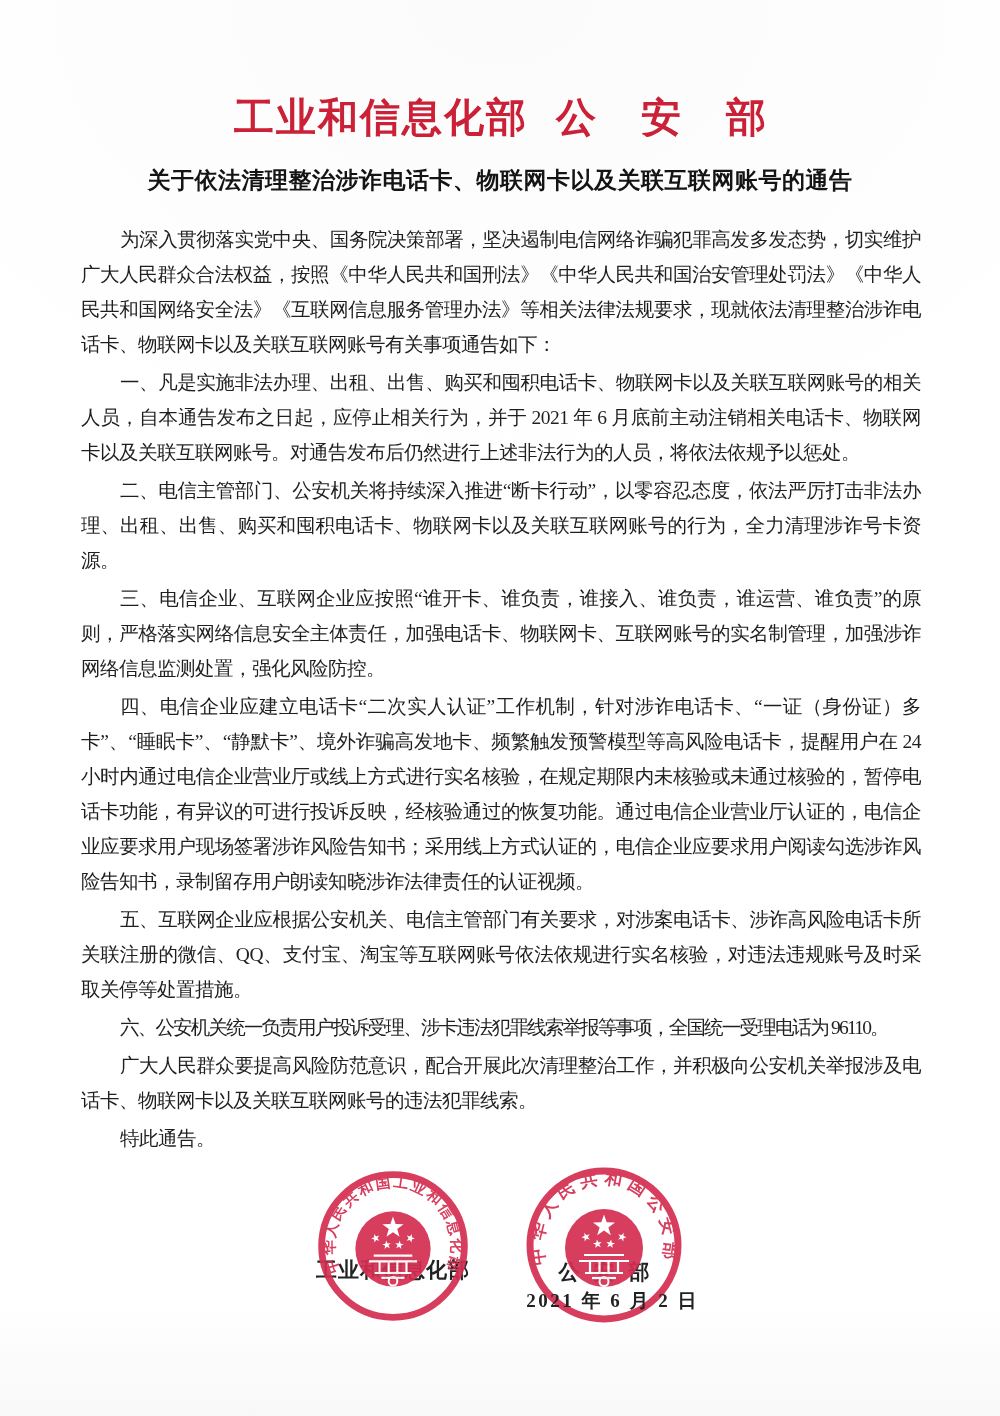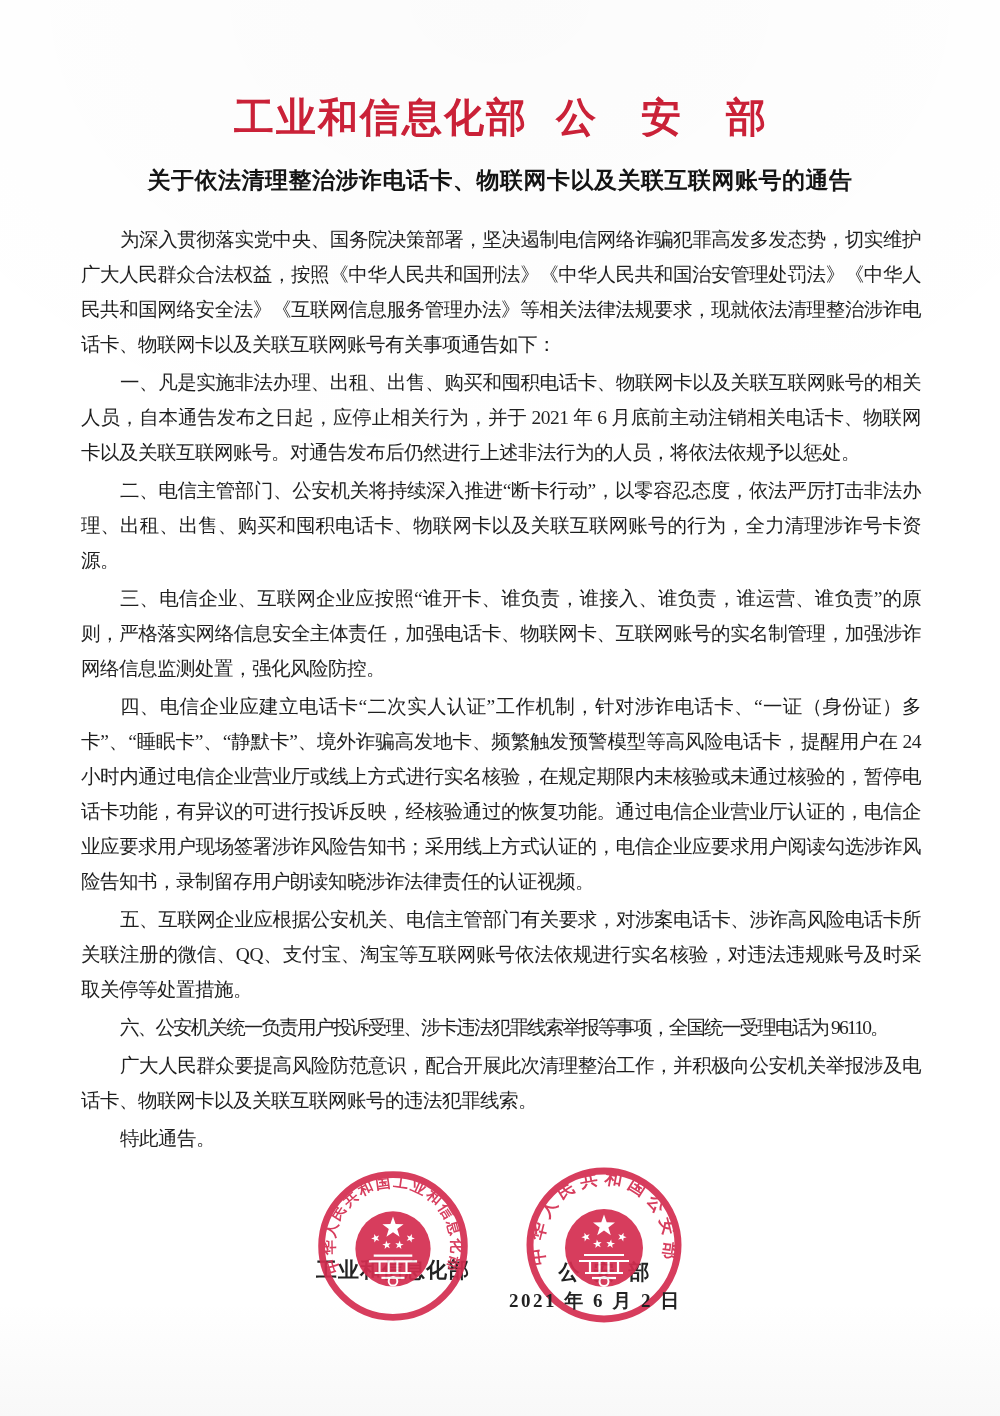--- a/index.html
+++ b/index.html
@@ -90,21 +90,21 @@
     text-align: center;
   }
   .sig-miit { left: 311px; width: 164px; top: 96px; letter-spacing: 1px; }
   .sig-mps  { left: 519px; width: 170px; top: 98px; letter-spacing: 14px; text-indent: 14px; }
   .seal-date {
     position: absolute;
     z-index: 3;
     left: 509px;
     width: 190px;
     top: 128px;
-    text-align: left;
+    text-align: right;
     color: #222222;
     font-size: 19px;
     font-weight: bold;
     letter-spacing: 2.5px;
     white-space: nowrap;
   }
 </style>
 </head>
 <body>
 

